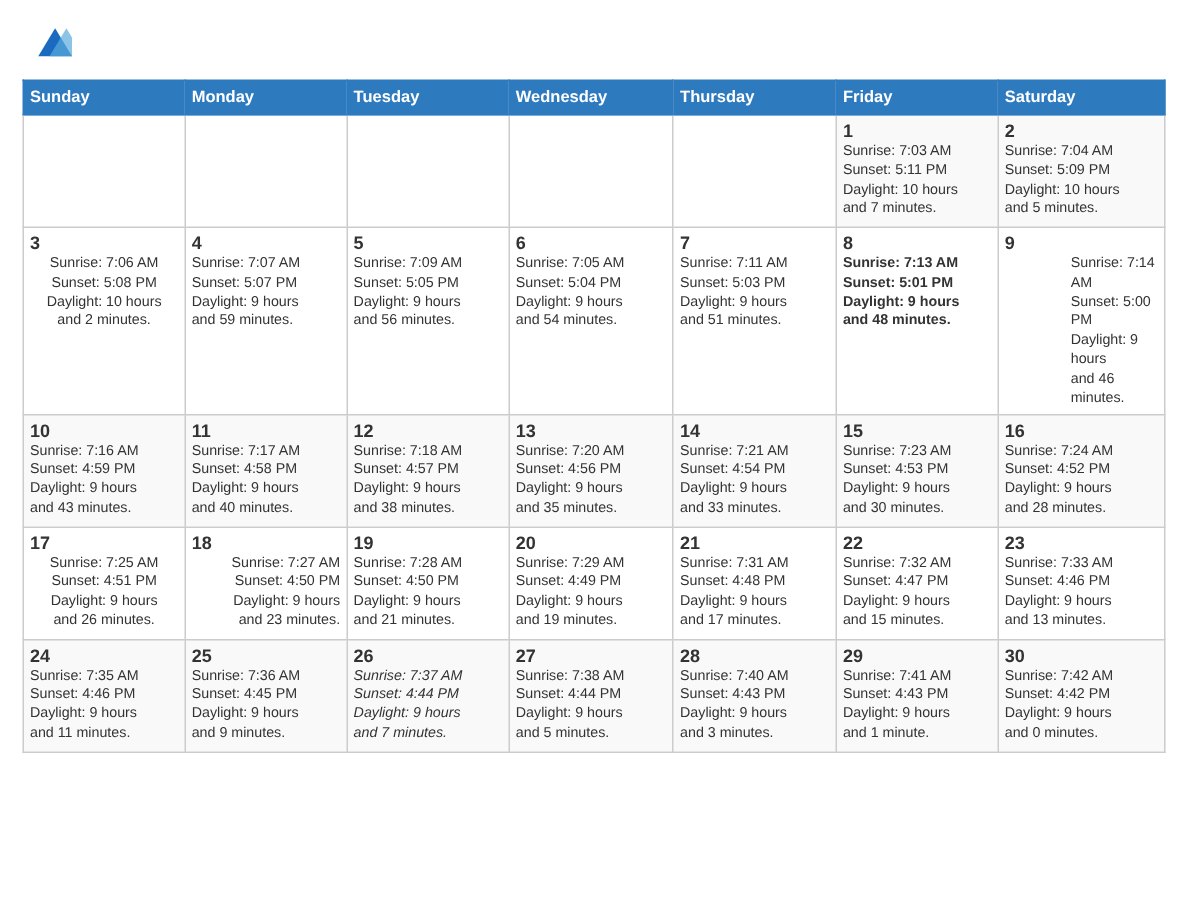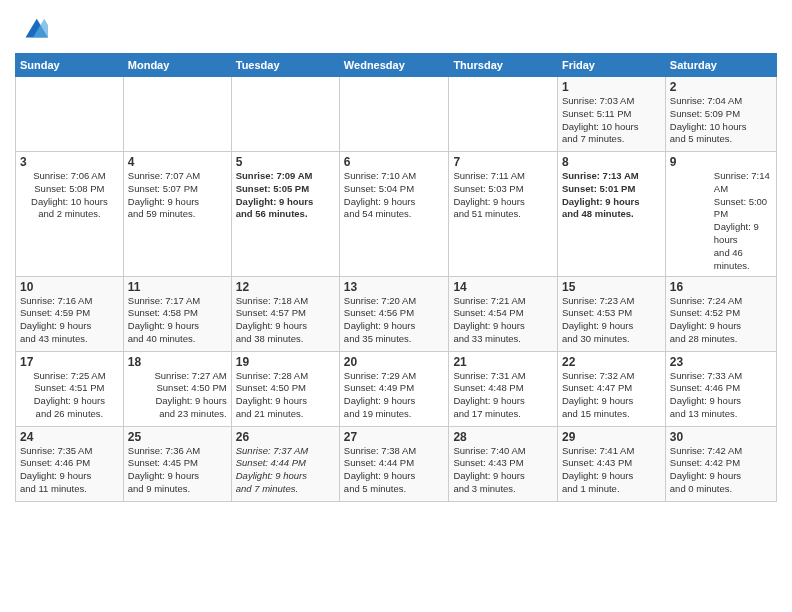--- a/index.html
+++ b/index.html
@@ -162,28 +162,28 @@
           </td>
           <td>
             <span class="day-number">4</span>
             <div class="day-info" style="white-space: pre-line;">Sunrise: 7:07 AM
 Sunset: 5:07 PM
 Daylight: 9 hours
 and 59 minutes.</div>
           </td>
           <td>
             <span class="day-number">5</span>
-            <div class="day-info" style="white-space: pre-line; font-weight: bold;">Sunrise: 7:09 AM
+            <div class="day-info" style="white-space: pre-line;">Sunrise: 7:09 AM
 Sunset: 5:05 PM
 Daylight: 9 hours
 and 56 minutes.</div>
           </td>
           <td>
             <span class="day-number">6</span>
-            <div class="day-info" style="white-space: pre-line;">Sunrise: 7:10 AM
+            <div class="day-info" style="white-space: pre-line;">Sunrise: 7:05 AM
 Sunset: 5:04 PM
 Daylight: 9 hours
 and 54 minutes.</div>
           </td>
           <td>
             <span class="day-number">7</span>
             <div class="day-info" style="white-space: pre-line;">Sunrise: 7:11 AM
 Sunset: 5:03 PM
 Daylight: 9 hours
 and 51 minutes.</div>

